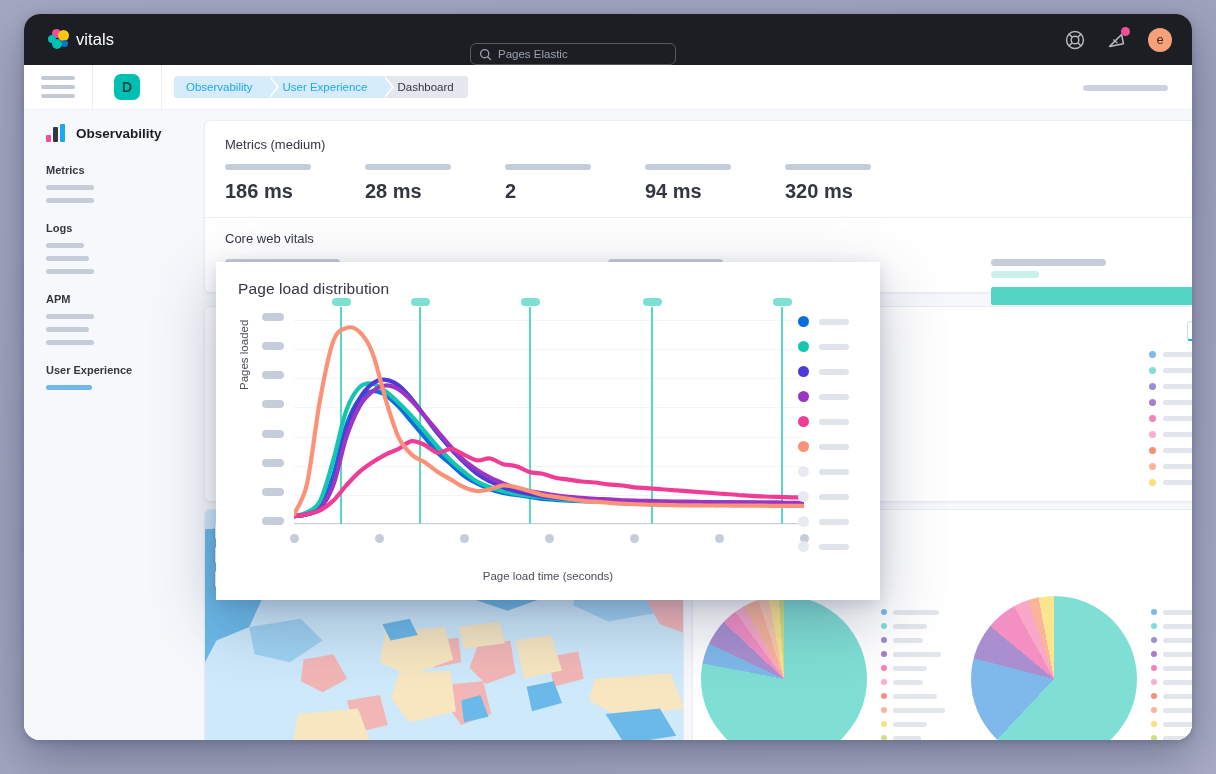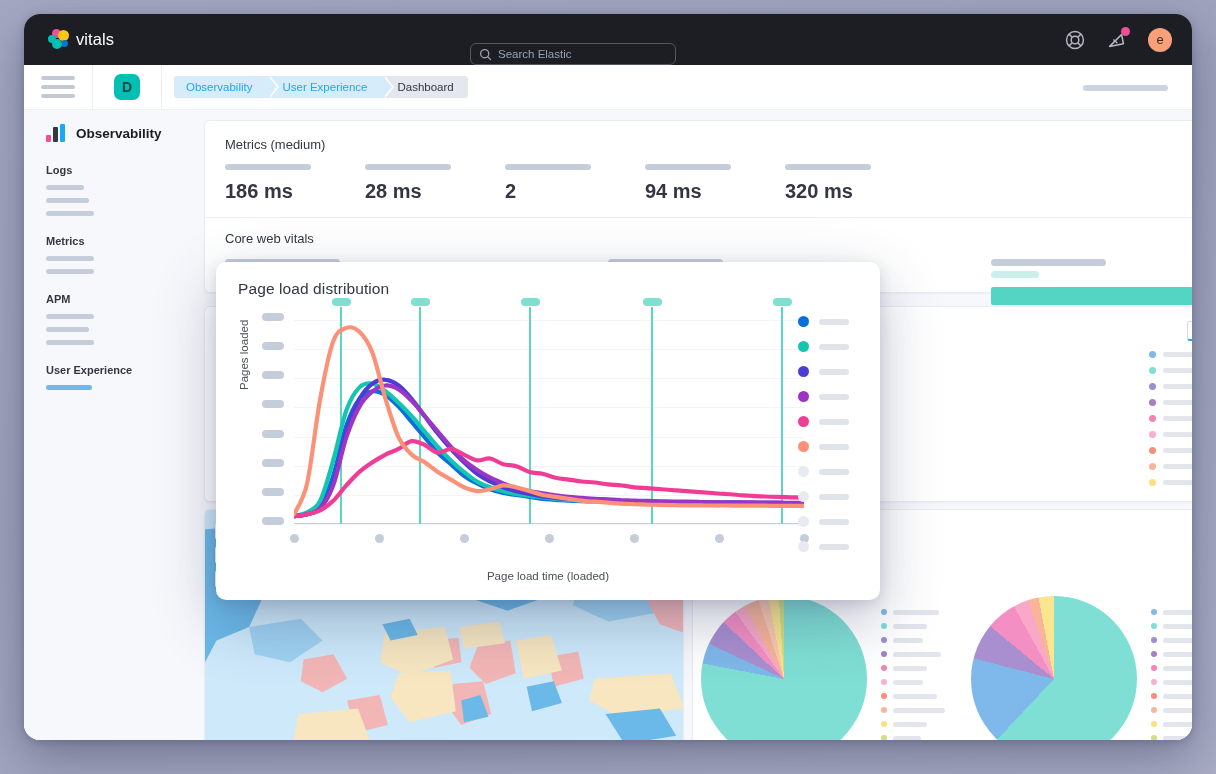--- a/index.html
+++ b/index.html
@@ -139,21 +139,21 @@
   .pies{ display:flex; align-items:center; height:100%; padding-left:8px; }
   .pieblock{ display:flex; align-items:center; gap:14px; }
   .pie{ border-radius:50%; }
   .pielegend{ width:76px; }
   .pielegend .li{ display:flex; align-items:center; gap:6px; margin-bottom:8px; }
   .pielegend .li em{ width:6px;height:6px;border-radius:50%;display:block; }
   .pielegend .li u{ height:5px;border-radius:3px;background:#e2e5ec;display:block; }
   
   #modal{
     position:absolute; left:192px; top:248px; width:664px; height:338px;
-    background:#fff; border-radius:10px; z-index:50;
+    background:#fff; border-radius:0; z-index:50;
     box-shadow:0 22px 60px rgba(45,55,95,.30), 0 4px 14px rgba(45,55,95,.16);
     padding:18px 22px;
   }
   #modal h2{ font-size:15.5px; color:#343741; font-weight:normal; letter-spacing:.1px; }
   #plotwrap{ position:absolute; left:22px; top:50px; width:620px; height:240px; }
   .ylabel{
     position:absolute; left:0px; top:78px; font-size:11.5px; color:#4a4f57;
     transform:rotate(-90deg); transform-origin:left top; white-space:nowrap;
   }
   .yticks{ position:absolute; left:24px; top:0px; width:26px; height:215px; }
@@ -189,21 +189,21 @@
           <i class="bl5"></i>
       </span>
       <span class="brand-name">vitals</span>
     </div>
 
     <div id="searchbar">
       <svg width="13" height="13" viewBox="0 0 16 16">
         <circle cx="7" cy="7" r="5" fill="none" stroke="#9aa2af" stroke-width="1.6"></circle>
         <line x1="10.7" y1="10.7" x2="14.3" y2="14.3" stroke="#9aa2af" stroke-width="1.6" stroke-linecap="round"></line>
       </svg>
-      <span>Search Elastic</span>
+      <span>Pages Elastic</span>
     </div>
 
     <div class="topicons">
       <span class="ticon">
         <svg width="22" height="22" viewBox="0 0 24 24">
           <circle cx="12" cy="12" r="9.2" fill="none" stroke="#b3b7bf" stroke-width="1.6"></circle>
           <circle cx="12" cy="12" r="4.2" fill="none" stroke="#b3b7bf" stroke-width="1.6"></circle>
           <line x1="8.9" y1="8.9" x2="5.6" y2="5.6" stroke="#b3b7bf" stroke-width="1.6"></line>
           <line x1="15.1" y1="8.9" x2="18.4" y2="5.6" stroke="#b3b7bf" stroke-width="1.6"></line>
           <line x1="8.9" y1="15.1" x2="5.6" y2="18.4" stroke="#b3b7bf" stroke-width="1.6"></line>
@@ -256,28 +256,28 @@
       <div class="obs-head">
         <span class="obs-icon">
           <i class="oi1"></i>
             <i class="oi2"></i>
             <i class="oi3"></i>
         </span>
         <span class="obs-title">Observability</span>
       </div>
       <div id="navsections">
           <div class="nav-sec">
+            <h4>Metrics</h4>
+            <div class="ghost" style="width: 48px;"></div>
+            <div class="ghost" style="width: 48px;"></div>
+          </div>
+          <div class="nav-sec">
             <h4>Logs</h4>
             <div class="ghost" style="width: 38px;"></div>
             <div class="ghost" style="width: 43px;"></div>
-            <div class="ghost" style="width: 48px;"></div>
-          </div>
-          <div class="nav-sec">
-            <h4>Metrics</h4>
-            <div class="ghost" style="width: 48px;"></div>
             <div class="ghost" style="width: 48px;"></div>
           </div>
           <div class="nav-sec">
             <h4>APM</h4>
             <div class="ghost" style="width: 48px;"></div>
             <div class="ghost" style="width: 43px;"></div>
             <div class="ghost" style="width: 48px;"></div>
           </div>
           <div class="nav-sec">
             <h4>User Experience</h4>
@@ -728,21 +728,21 @@
         </div>
       <div class="xticks" id="xticks">
           <u style="left: -4px;"></u>
           <u style="left: 81px;"></u>
           <u style="left: 166px;"></u>
           <u style="left: 251px;"></u>
           <u style="left: 336px;"></u>
           <u style="left: 421px;"></u>
           <u style="left: 506px;"></u>
         </div>
-      <div class="xlabel">Page load time (loaded)</div>
+      <div class="xlabel">Page load time (seconds)</div>
       <div class="clegend" id="clegend">
           <div class="li">
             <em style="background: rgb(10, 110, 221);"></em>
             <u></u>
           </div>
           <div class="li">
             <em style="background: rgb(22, 197, 176);"></em>
             <u></u>
           </div>
           <div class="li">

